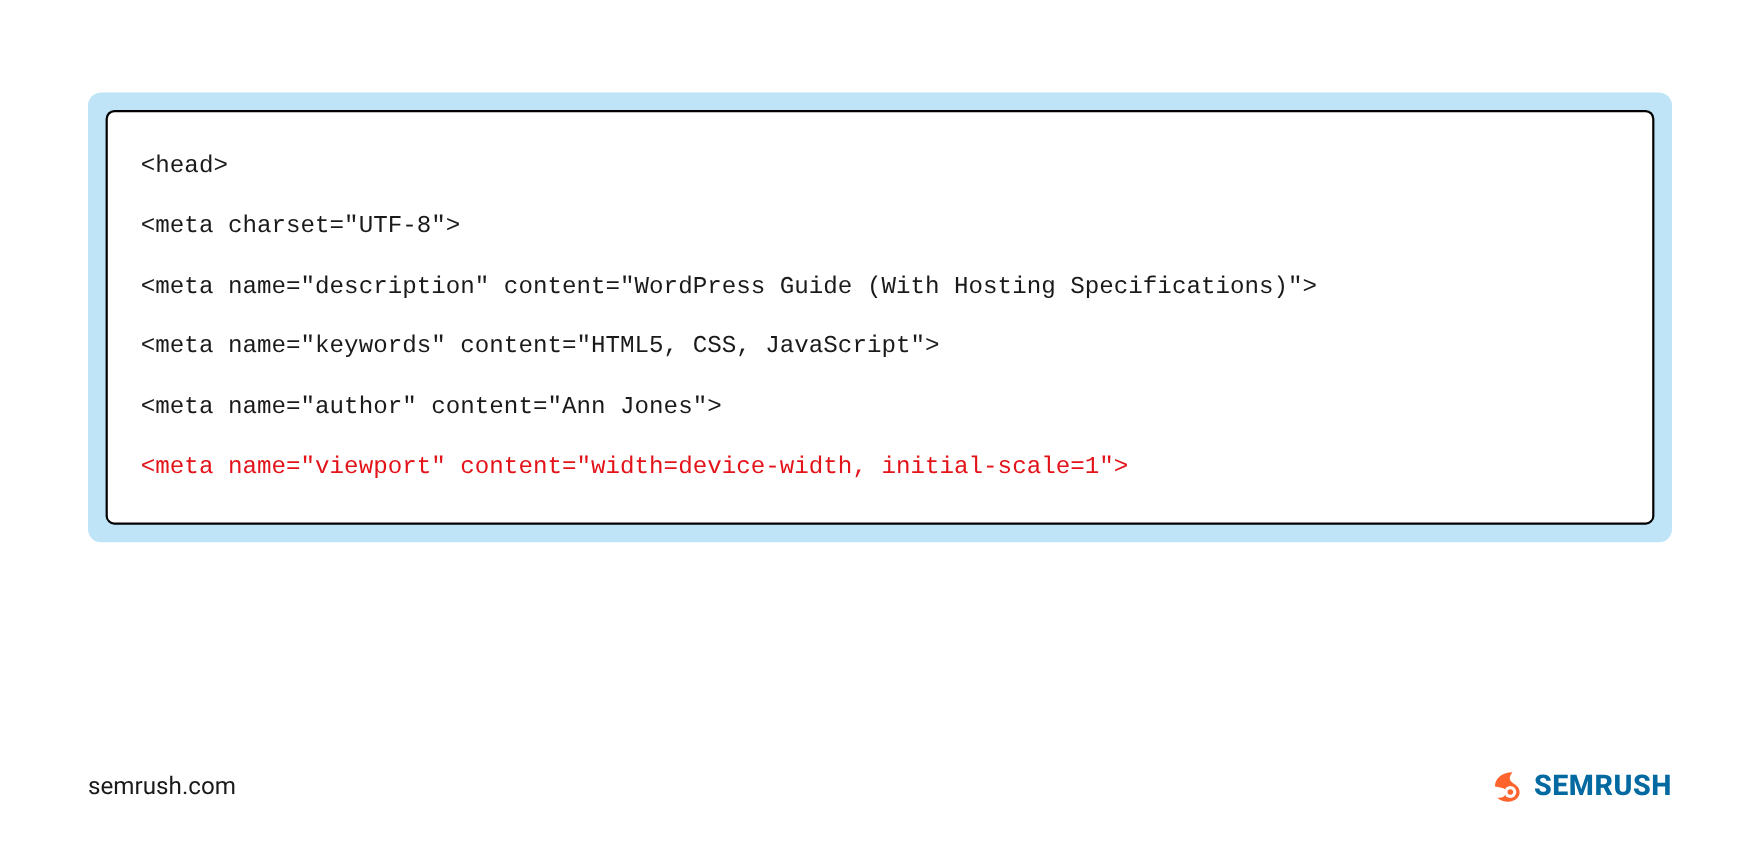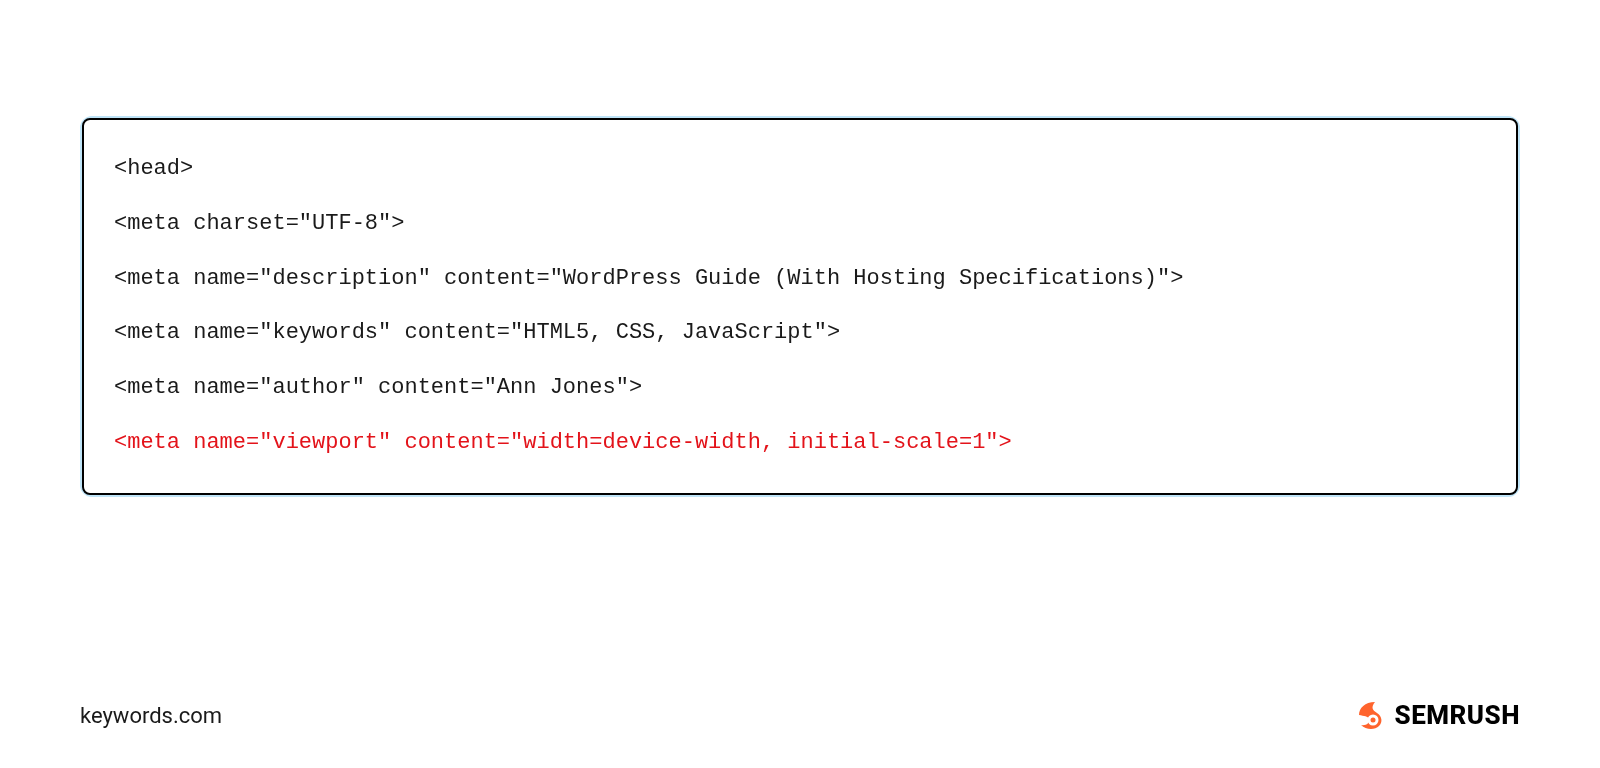--- a/index.html
+++ b/index.html
@@ -14,22 +14,21 @@
       font-family: -apple-system, BlinkMacSystemFont, "Segoe UI", Roboto, Helvetica, Arial, sans-serif;
       position: relative;
     }
     .outer-frame {
       position: absolute;
       top: 84px;
       left: 80px;
       right: 80px;
       background: #bfe4f7;
       border-radius: 12px;
-      padding: 2px;
-      margin-top: 32px;
+      padding: 16px;
     }
     .code-box {
       background: #ffffff;
       border: 2px solid #000000;
       border-radius: 8px;
       padding: 34px 30px;
     }
     .code-line {
       font-family: "SFMono-Regular", Consolas, "Liberation Mono", Menlo, Courier, monospace;
       font-size: 22px;
@@ -60,42 +59,42 @@
     }
     .brand-logo {
       display: flex;
       align-items: center;
       gap: 8px;
     }
     .brand-text {
       font-size: 26px;
       font-weight: 800;
       letter-spacing: 0.5px;
-      color: #000000;
+      color: #0369a1;
     }
     .brand-icon svg {
       display: block;
     }
   </style>
 </head>
 <body>
 
 <div class="outer-frame">
   <div class="code-box">
     <div class="code-line">&lt;head&gt;</div>
     <div class="code-line">&lt;meta charset="UTF-8"&gt;</div>
     <div class="code-line">&lt;meta name="description" content="WordPress Guide (With Hosting Specifications)"&gt;</div>
     <div class="code-line">&lt;meta name="keywords" content="HTML5, CSS, JavaScript"&gt;</div>
     <div class="code-line">&lt;meta name="author" content="Ann Jones"&gt;</div>
     <div class="code-line highlight">&lt;meta name="viewport" content="width=device-width, initial-scale=1"&gt;</div>
   </div>
 </div>
 
 <div class="footer">
-  <div class="footer-url">keywords.com</div>
+  <div class="footer-url">semrush.com</div>
   <div class="brand-logo">
     <span class="brand-icon">
       <svg width="34" height="34" viewBox="0 0 34 34">
         <path d="M 6 17 C 6 10 12 4 22 4 C 18 9 19 12 24 15 C 29 18 30 24 26 28 C 22 32 13 32 8 27 C 13 28 17 25 16 21 C 15 18 11 18 6 17 Z" fill="#ff642d"></path>
         <circle cx="20" cy="22" r="5.5" fill="#ffffff"></circle>
         <circle cx="20" cy="22" r="2.5" fill="#ff642d"></circle>
       </svg>
     </span>
     <span class="brand-text">SEMRUSH</span>
   </div>

